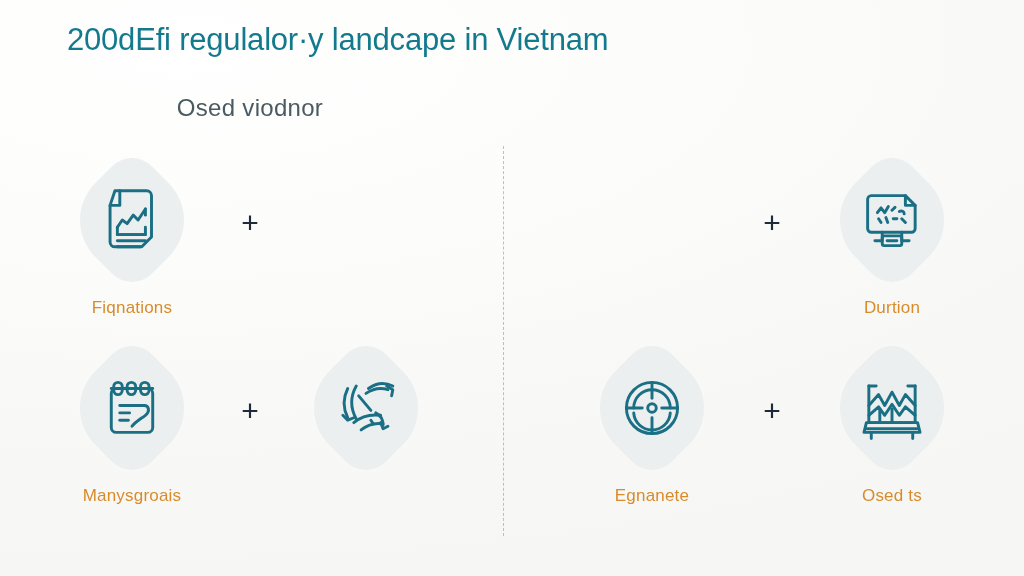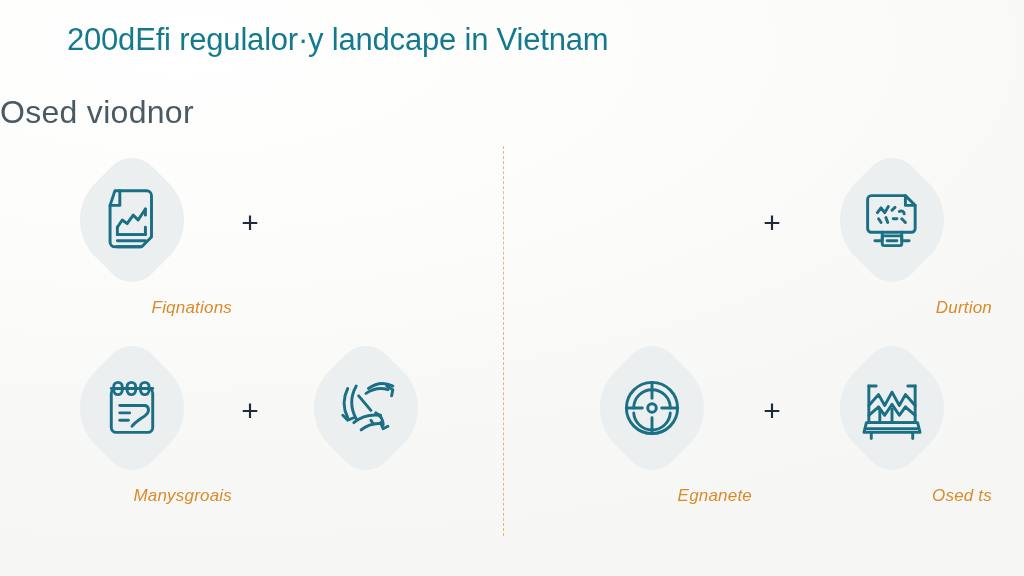--- a/index.html
+++ b/index.html
@@ -36,47 +36,46 @@
     color: #137a8e;
     white-space: nowrap;
     text-shadow: 0 1px 1px rgba(255,255,255,0.8);
     margin-left: 27px;
   }
 
   
   .subhead {
     position: absolute;
     top: 94px;
-    font-size: 32px;
+    font-size: 24px;
     font-weight: 400;
     color: #4a5a63;
     letter-spacing: 0.3px;
     white-space: nowrap;
-    text-align: left;
+    text-align: center;
   }
   .subhead.left  { left: 0px;   width: 500px; }
   .subhead.right { left: 520px; width: 500px; }
 
   
   .divider {
     position: absolute;
     left: 503px;
     top: 146px;
     width: 0;
     height: 390px;
     border-left: 1px dashed #e0ae63;
     opacity: 0.85;
   }
 
   
   .cell {
     position: absolute;
     width: 200px;
-    text-align: right;
-    font-style: italic;
+    text-align: center;
   }
   .cell .lens-wrap {
     position: relative;
     width: 200px;
     height: 124px;
     display: flex;
     align-items: center;
     justify-content: center;
   }
   

